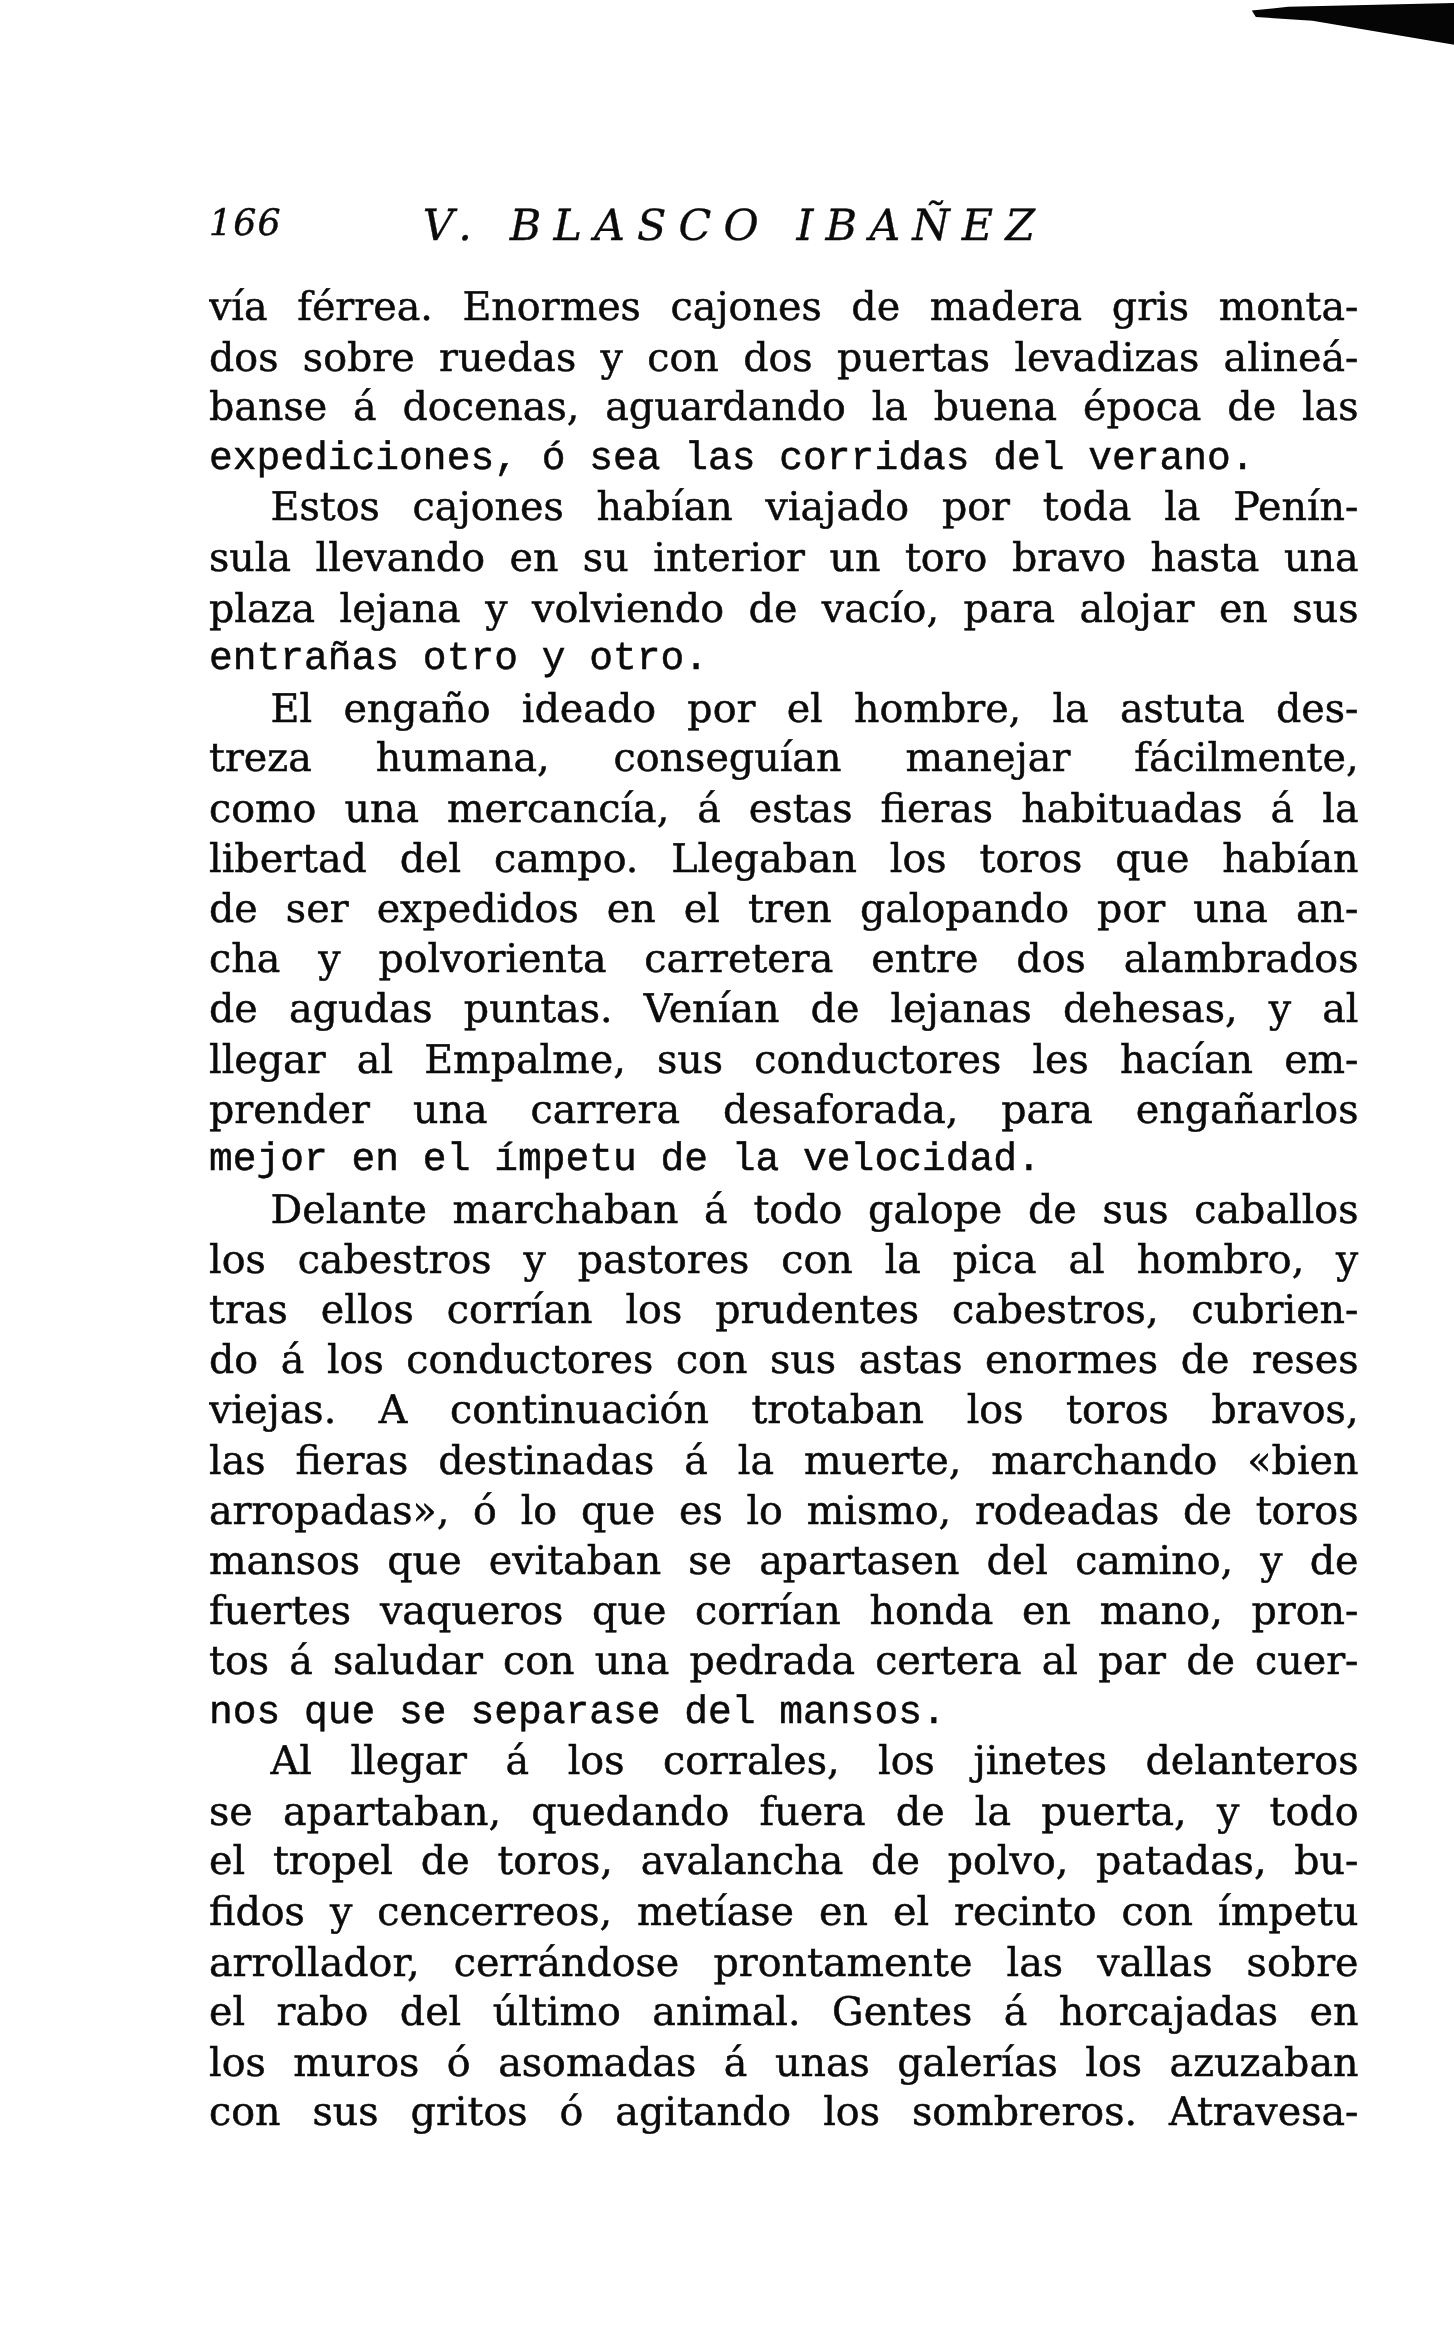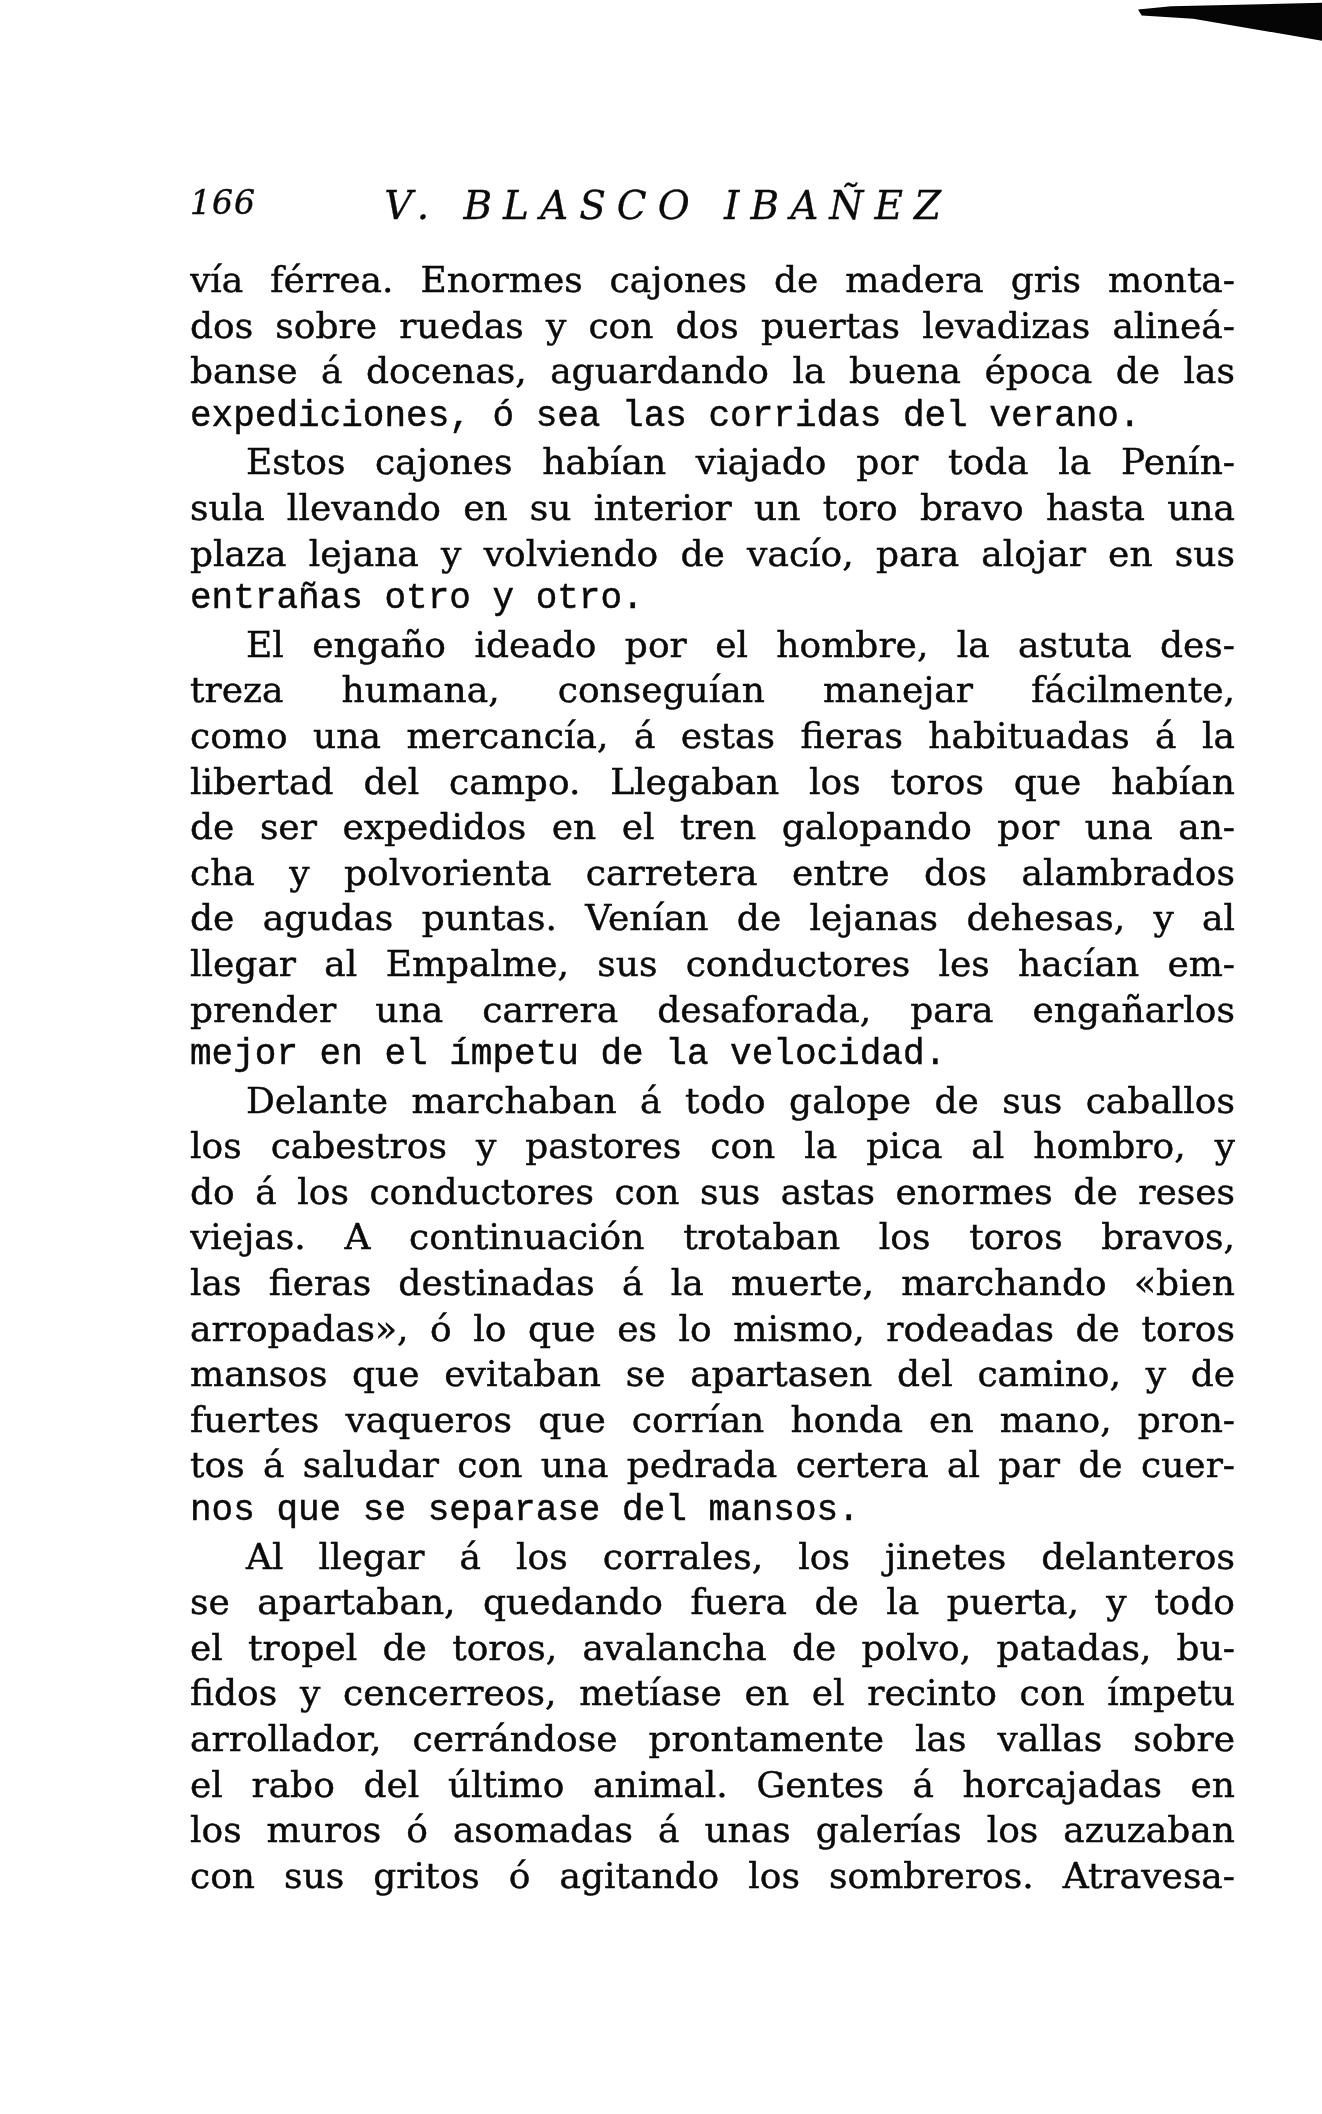--- a/index.html
+++ b/index.html
@@ -94,20 +94,21 @@
       <div class="line">como una mercancía, á estas fieras habituadas á la</div>
       <div class="line">libertad del campo. Llegaban los toros que habían</div>
       <div class="line">de ser expedidos en el tren galopando por una an-</div>
       <div class="line">cha y polvorienta carretera entre dos alambrados</div>
       <div class="line">de agudas puntas. Venían de lejanas dehesas, y al</div>
       <div class="line">llegar al Empalme, sus conductores les hacían em-</div>
       <div class="line">prender una carrera desaforada, para engañarlos</div>
       <div class="line last">mejor en el ímpetu de la velocidad.</div>
       <div class="line indent">Delante marchaban á todo galope de sus caballos</div>
       <div class="line">los cabestros y pastores con la pica al hombro, y</div>
+      <div class="line">tras ellos corrían los prudentes cabestros, cubrien-</div>
       <div class="line">do á los conductores con sus astas enormes de reses</div>
       <div class="line">viejas. A continuación trotaban los toros bravos,</div>
       <div class="line">las fieras destinadas á la muerte, marchando «bien</div>
       <div class="line">arropadas», ó lo que es lo mismo, rodeadas de toros</div>
       <div class="line">mansos que evitaban se apartasen del camino, y de</div>
       <div class="line">fuertes vaqueros que corrían honda en mano, pron-</div>
       <div class="line">tos á saludar con una pedrada certera al par de cuer-</div>
       <div class="line last">nos que se separase del mansos.</div>
       <div class="line indent">Al llegar á los corrales, los jinetes delanteros</div>
       <div class="line">se apartaban, quedando fuera de la puerta, y todo</div>

